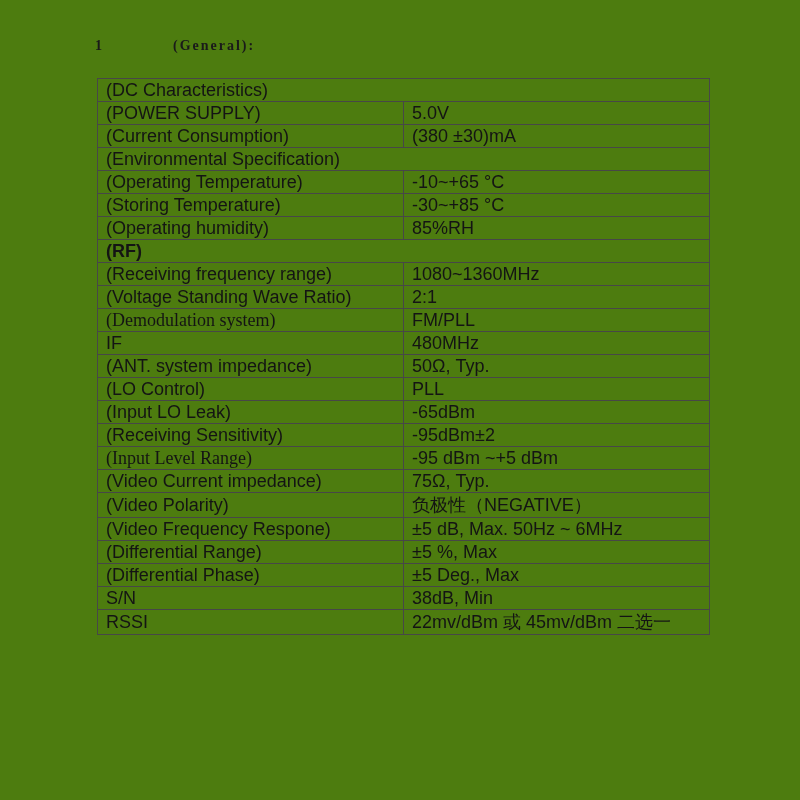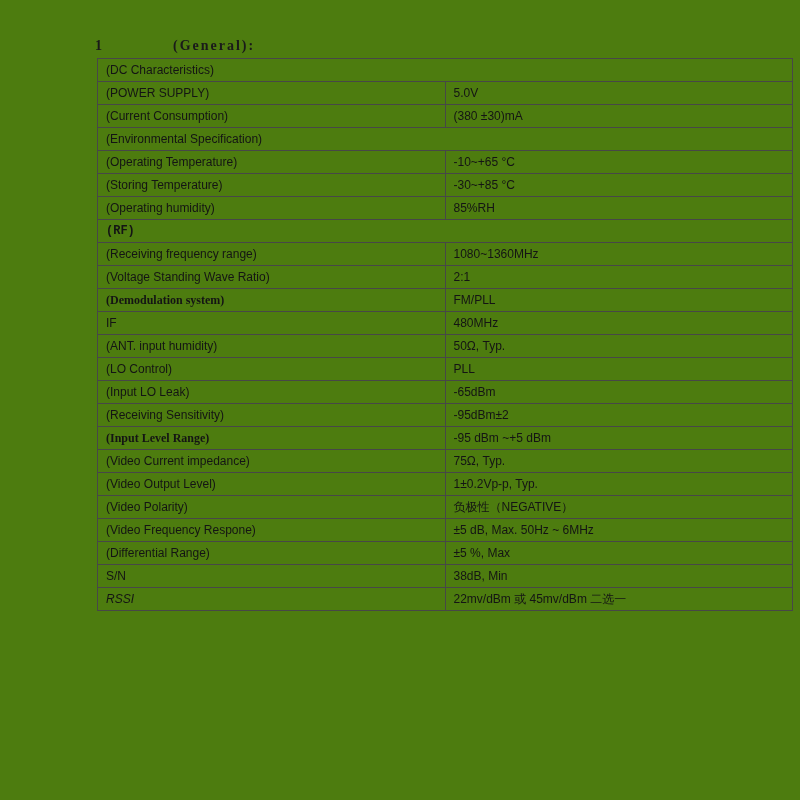--- a/index.html
+++ b/index.html
@@ -27,44 +27,44 @@
   }
   .title-num {
     display: inline-block;
     width: 78px;
   }
   .title-text {
     letter-spacing: 2px;
   }
   table.spec {
     position: absolute;
-    top: 58px;
+    top: 78px;
     left: 97px;
-    width: 696px;
+    width: 613px;
     border-collapse: collapse;
     table-layout: fixed;
-    font-size: 12px;
+    font-size: 18px;
   }
   table.spec td {
     border: 1px solid #474747;
     height: 22px;
     padding: 0 6px 0 8px;
     white-space: nowrap;
     overflow: hidden;
     vertical-align: middle;
     color: #141414;
   }
   td.c1 { width: 390px; }
   td.c2 { width: 223px; padding-left: 8px; }
-  td.ind0 { padding-left: 8px; font-style: italic; }
+  td.ind0 { padding-left: 8px; }
   td.inda { padding-left: 52px; }
   td.indb { padding-left: 76px; }
   td.indc { padding-left: 100px; }
-  tr.bold td { font-weight: bold; font-family: Liberation Mono, monospace; }
-  td.serif { font-family: "Liberation Serif", serif; font-weight: bold; }
+  tr.bold td { font-weight: bold; }
+  td.serif { font-family: "Liberation Serif", serif; }
 </style>
 </head>
 <body>
 
 <div class="page">
 
   <div class="title-row">
     <span class="title-num">1</span><span class="title-text">(General):</span>
   </div>
 
@@ -109,21 +109,21 @@
     </tr>
     <tr>
       <td class="c1 inda serif">(Demodulation system)</td>
       <td class="c2">FM/PLL</td>
     </tr>
     <tr>
       <td class="c1 indb">IF</td>
       <td class="c2">480MHz</td>
     </tr>
     <tr>
-      <td class="c1 indc">(ANT. input humidity)</td>
+      <td class="c1 indc">(ANT. system impedance)</td>
       <td class="c2">50Ω, Typ.</td>
     </tr>
     <tr>
       <td class="c1 inda">(LO Control)</td>
       <td class="c2">PLL</td>
     </tr>
     <tr>
       <td class="c1 indc">(Input LO Leak)</td>
       <td class="c2">-65dBm</td>
     </tr>
@@ -133,34 +133,34 @@
     </tr>
     <tr>
       <td class="c1 indc serif">(Input Level Range)</td>
       <td class="c2">-95 dBm ~+5 dBm</td>
     </tr>
     <tr>
       <td class="c1 indc">(Video Current impedance)</td>
       <td class="c2">75Ω, Typ.</td>
     </tr>
     <tr>
-      <td class="c1 indc">(Video Output Level)</td>
-      <td class="c2">1±0.2Vp-p, Typ.</td>
-    </tr>
-    <tr>
       <td class="c1 inda">(Video Polarity)</td>
       <td class="c2">负极性（NEGATIVE）</td>
     </tr>
     <tr>
       <td class="c1 indc">(Video Frequency Respone)</td>
       <td class="c2">±5 dB, Max. 50Hz ~ 6MHz</td>
     </tr>
     <tr>
       <td class="c1 indb">(Differential Range)</td>
       <td class="c2">±5 %, Max</td>
+    </tr>
+    <tr>
+      <td class="c1 indb">(Differential Phase)</td>
+      <td class="c2">±5 Deg., Max</td>
     </tr>
     <tr>
       <td class="c1 indb">S/N</td>
       <td class="c2">38dB, Min</td>
     </tr>
     <tr>
       <td class="c1 ind0">RSSI</td>
       <td class="c2">22mv/dBm 或 45mv/dBm 二选一</td>
     </tr>
   </tbody>

